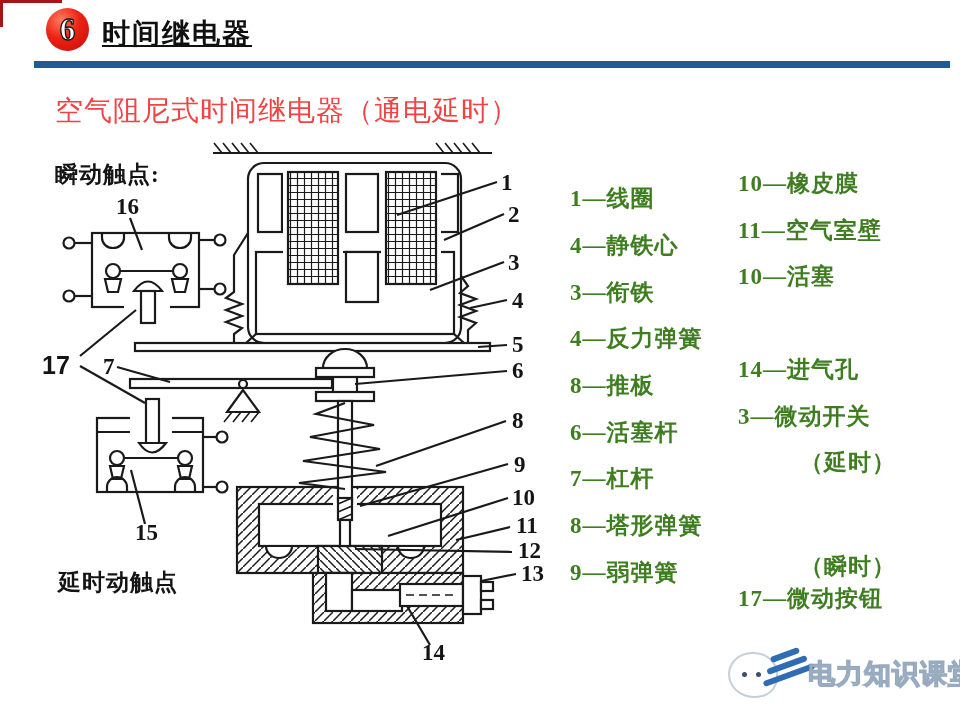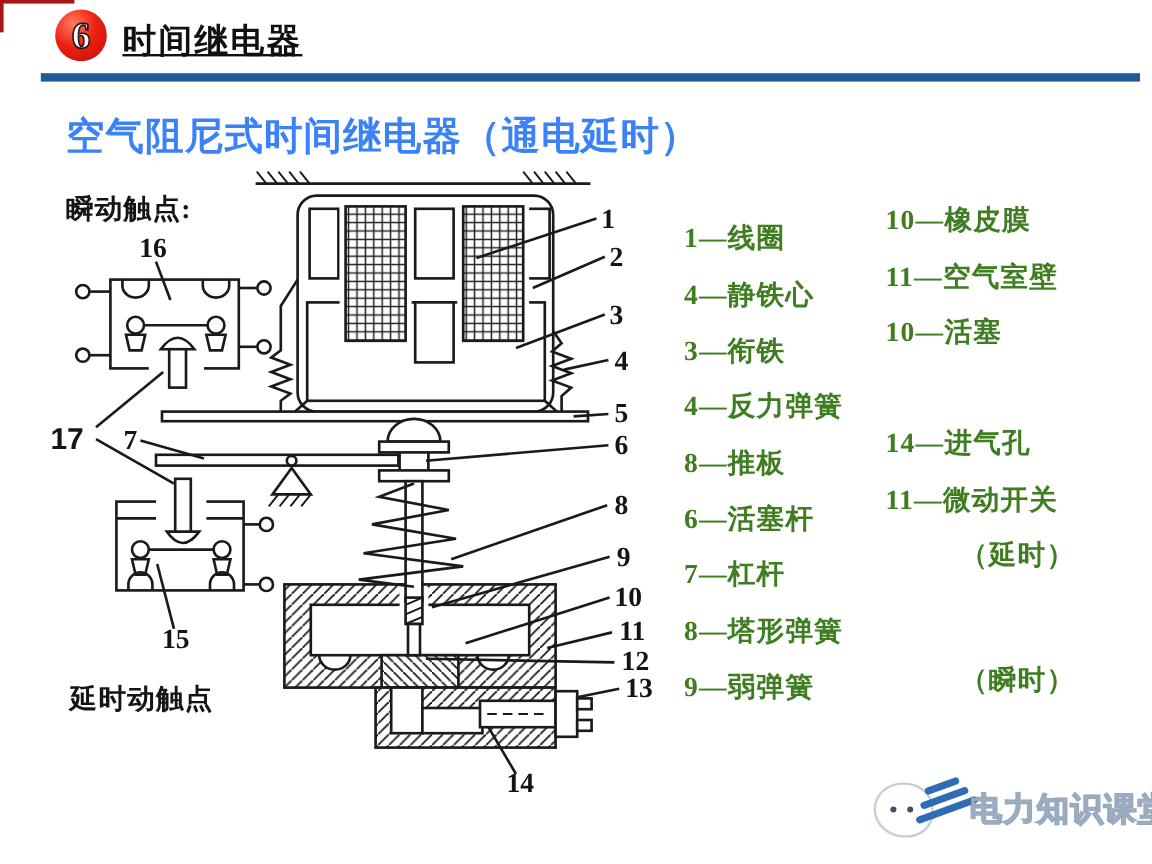--- a/index.html
+++ b/index.html
@@ -10,21 +10,21 @@
   .accent-left{position:absolute;left:0;top:0;width:3px;height:27px;background:#a81414;}
   
   .badge{position:absolute;left:46px;top:8px;width:43px;height:43px;border-radius:50%;
          background:radial-gradient(circle at 35% 28%, #ff7b62 0%, #ec2212 45%, #c40b0b 100%);
          display:flex;align-items:center;justify-content:center;}
   .badge span{font-size:31px;font-weight:bold;color:#fff;-webkit-text-stroke:1.3px #151515;
               text-shadow:0 0 1px #151515;}
   .header-title{position:absolute;left:102px;top:15px;font-size:28px;font-weight:bold;color:#101010;
                 letter-spacing:2px;text-decoration:underline;}
   .divider{position:absolute;left:34px;top:61px;width:916px;height:7px;background:#1e5b97;}
-  .subtitle{position:absolute;left:55px;top:92px;font-size:32px;font-weight:bold;color:#3b82f6;
+  .subtitle{position:absolute;left:55px;top:92px;font-size:28px;font-weight:normal;color:#ef4444;
             letter-spacing:1px;}
   
   .legend-item{position:absolute;font-size:23px;font-weight:bold;color:#3f7d21;white-space:nowrap;
                letter-spacing:1px;}
   
   .diagram{position:absolute;left:35px;top:140px;}
   
   .watermark{position:absolute;left:722px;top:636px;width:230px;height:72px;}
   .wm-bubble{position:absolute;left:6px;top:16px;width:46px;height:42px;background:#fff;
              border:2px solid #c6cfd8;border-radius:50% 50% 46% 54%;}
@@ -68,23 +68,24 @@
   <div class="legend-item" style="left:570px;top:370px">8—推板</div>
   <div class="legend-item" style="left:570px;top:417px">6—活塞杆</div>
   <div class="legend-item" style="left:570px;top:463px">7—杠杆</div>
   <div class="legend-item" style="left:570px;top:510px">8—塔形弹簧</div>
   <div class="legend-item" style="left:570px;top:557px">9—弱弹簧</div>
 
   <div class="legend-item" style="left:738px;top:168px">10—橡皮膜</div>
   <div class="legend-item" style="left:738px;top:215px">11—空气室壁</div>
   <div class="legend-item" style="left:738px;top:261px">10—活塞</div>
   <div class="legend-item" style="left:738px;top:354px">14—进气孔</div>
-  <div class="legend-item" style="left:738px;top:401px">11—微动开关</div>
+  <div class="legend-item" style="left:738px;top:401px">3—微动开关</div>
   <div class="legend-item" style="left:800px;top:447px">（延时）</div>
   <div class="legend-item" style="left:800px;top:551px">（瞬时）</div>
+  <div class="legend-item" style="left:738px;top:583px">17—微动按钮</div>
 
   <svg class="diagram" width="530" height="530" viewBox="35 140 530 530">
     <defs>
       <pattern id="hatch" patternUnits="userSpaceOnUse" width="9" height="9">
         <rect width="9" height="9" fill="#ffffff"></rect>
         <path d="M0,9 L9,0" stroke="#1a1a1a" stroke-width="1.5"></path>
       </pattern>
       <pattern id="hatch2" patternUnits="userSpaceOnUse" width="8" height="8">
         <rect width="8" height="8" fill="#ffffff"></rect>
         <path d="M0,0 L8,8" stroke="#1a1a1a" stroke-width="1.5"></path>

